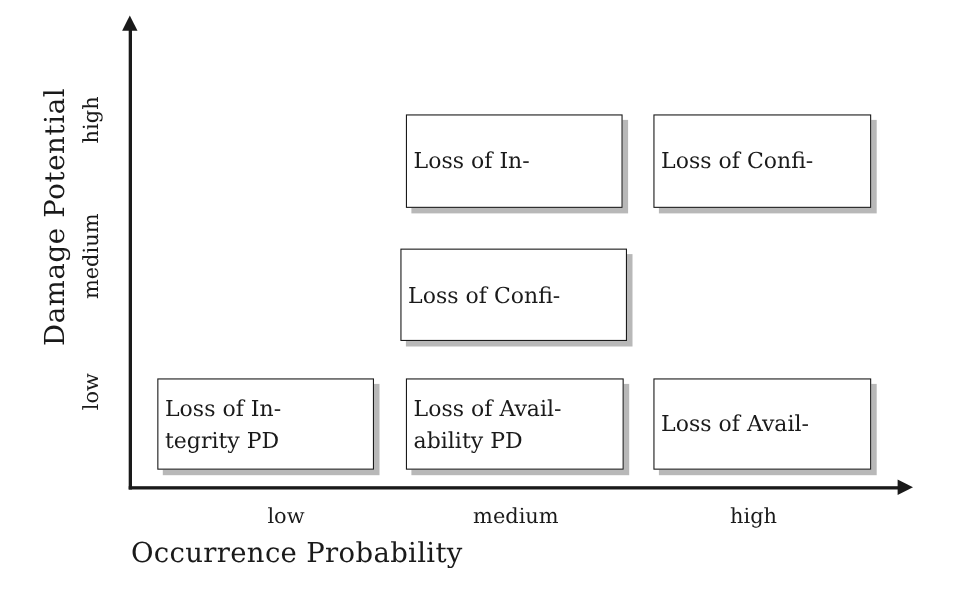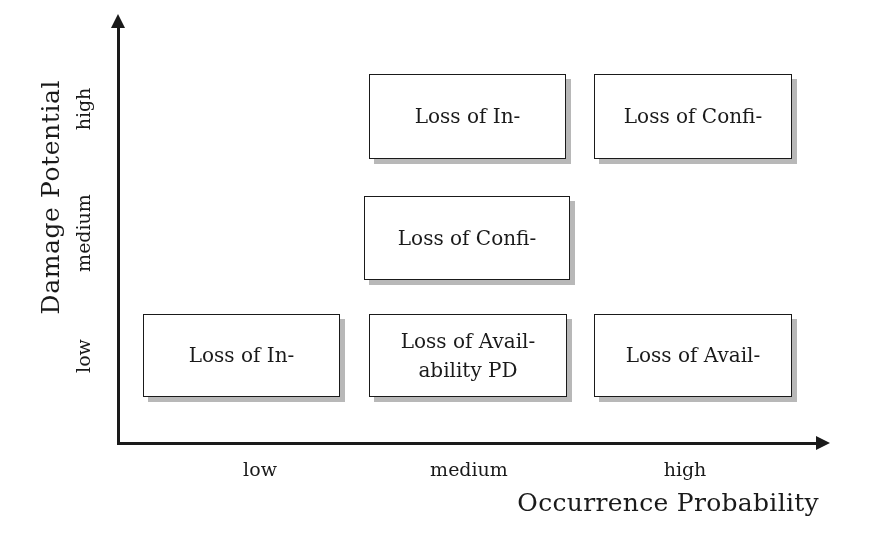--- a/index.html
+++ b/index.html
@@ -66,21 +66,21 @@
     transform: rotate(-90deg);
     font-size: 25px;
     letter-spacing: 0.6px;
     white-space: nowrap;
   }
   #x-axis-title {
     position: absolute;
     left: 119px;
     top: 488px;
     width: 700px;
-    text-align: right;
+    text-align: left;
     font-size: 25px;
     letter-spacing: 0.3px;
   }
 
   
   .y-tick {
     position: absolute;
     transform: rotate(-90deg);
     font-size: 19px;
     white-space: nowrap;
@@ -103,26 +103,27 @@
 
   
   .risk-box {
     position: absolute;
     box-sizing: border-box;
     background: #ffffff;
     border: 1.6px solid #1a1a1a;
     box-shadow: 5px 5px 0 0 #b8b8b8;
     display: flex;
     flex-direction: column;
-    align-items: center;
+    align-items: flex-start;
     justify-content: center;
     font-size: 20px;
     line-height: 1.42;
     text-align: center;
     padding: 2px 6px;
+    margin-top: 30px;
   }
   .risk-box .line { display: block; white-space: nowrap; }
 
   
   #box-integrity-tcd       { left: 369px; top: 74px;  width: 197px; height: 85px; }
   #box-confidentiality-tcd { left: 594px; top: 74px;  width: 198px; height: 85px; }
   
   #box-confidentiality-pd  { left: 364px; top: 196px; width: 206px; height: 84px; }
   
   #box-integrity-pd        { left: 143px; top: 314px; width: 197px; height: 83px; }
@@ -157,20 +158,21 @@
   <div class="risk-box" id="box-confidentiality-tcd">
     <span class="line">Loss of Confi-</span>
   </div>
 
   <div class="risk-box" id="box-confidentiality-pd">
     <span class="line">Loss of Confi-</span>
   </div>
 
   <div class="risk-box" id="box-integrity-pd">
     <span class="line">Loss of In-</span>
+    <span class="line">tegrity PD</span>
   </div>
 
   <div class="risk-box" id="box-availability-pd">
     <span class="line">Loss of Avail-</span>
     <span class="line">ability PD</span>
   </div>
 
   <div class="risk-box" id="box-availability-tcd">
     <span class="line">Loss of Avail-</span>
   </div>

